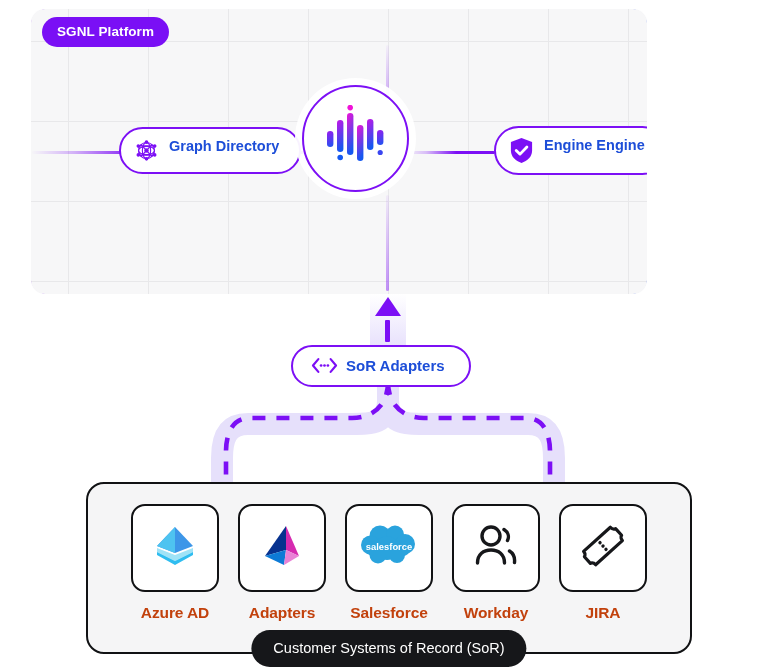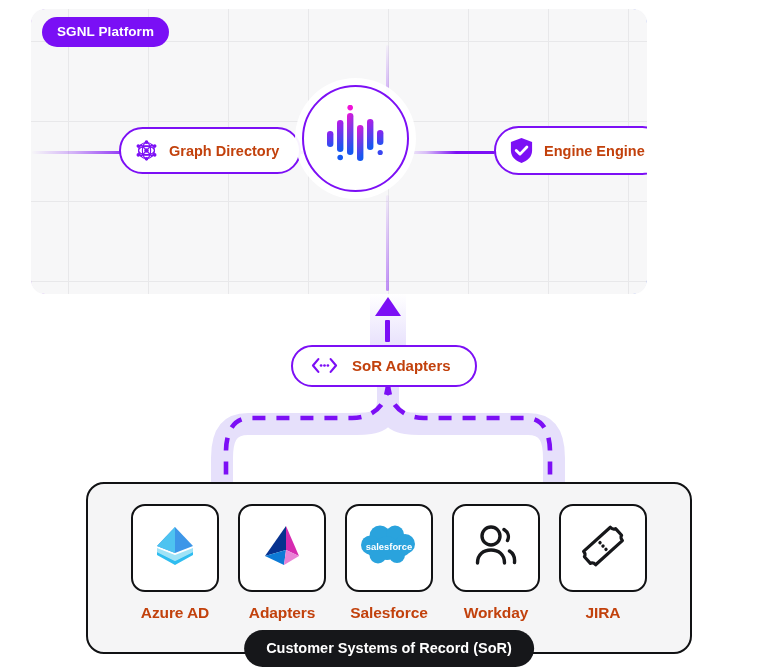--- a/index.html
+++ b/index.html
@@ -71,26 +71,26 @@
     position: absolute; width: 3px; left: 355px;
     background: linear-gradient(to bottom, rgba(124,15,245,.05), rgba(124,15,245,.45));
     border-radius: 2px;
   }
   .vline.top { top: 36px; height: 75px; background: linear-gradient(to top, rgba(124,15,245,.45), rgba(124,15,245,.03)); }
   .vline.bottom { top: 186px; height: 96px; }
 
   
   .pill {
     position: absolute;
-    display: flex; align-items: center; gap: 10px;
+    display: flex; align-items: flex-start; gap: 10px;
     background: #ffffff;
     border: 2px solid #7c0ff5;
     border-radius: 999px;
     padding: 9px 20px 9px 13px;
-    color: #c2410c;
+    color: #1d4ed8;
     font-size: 14.5px;
     font-weight: bold;
     white-space: nowrap;
     z-index: 4;
   }
   .pill-graph { left: 88px; top: 118px; }
   .pill-policy { left: 463px; top: 117px; }
   .pill .icon { display: flex; align-items: center; justify-content: center; flex: none; }
 
   
@@ -124,21 +124,21 @@
     position: absolute; left: 370px; top: 294px;
     width: 36px; height: 62px;
     background: linear-gradient(to bottom, rgba(226,218,252,.0), rgba(226,218,252,.95));
     z-index: 1;
   }
 
   
   .pill-adapters {
     left: 291px; top: 345px;
     padding: 10px 24px 11px 18px;
-    gap: 14px;
+    gap: 8px;
     font-size: 15px;
     z-index: 7;
   }
 
   
   .track-svg, .dash-svg {
     position: absolute; left: 0; top: 0;
     width: 778px; height: 672px;
     pointer-events: none;
   }
@@ -178,21 +178,21 @@
     letter-spacing: -.1px;
     white-space: nowrap;
   }
   .sor-footer-pill {
     position: absolute;
     left: 50%; transform: translateX(-50%);
     top: 630px;
     background: #16171a;
     color: #ffffff;
     font-size: 14.5px;
-    font-weight: bold;
+    font-weight: normal;
     padding: 10px 22px 11px;
     border-radius: 999px;
     white-space: nowrap;
     z-index: 9;
   }
 </style>
 </head>
 <body>
 
 <div id="stage">

